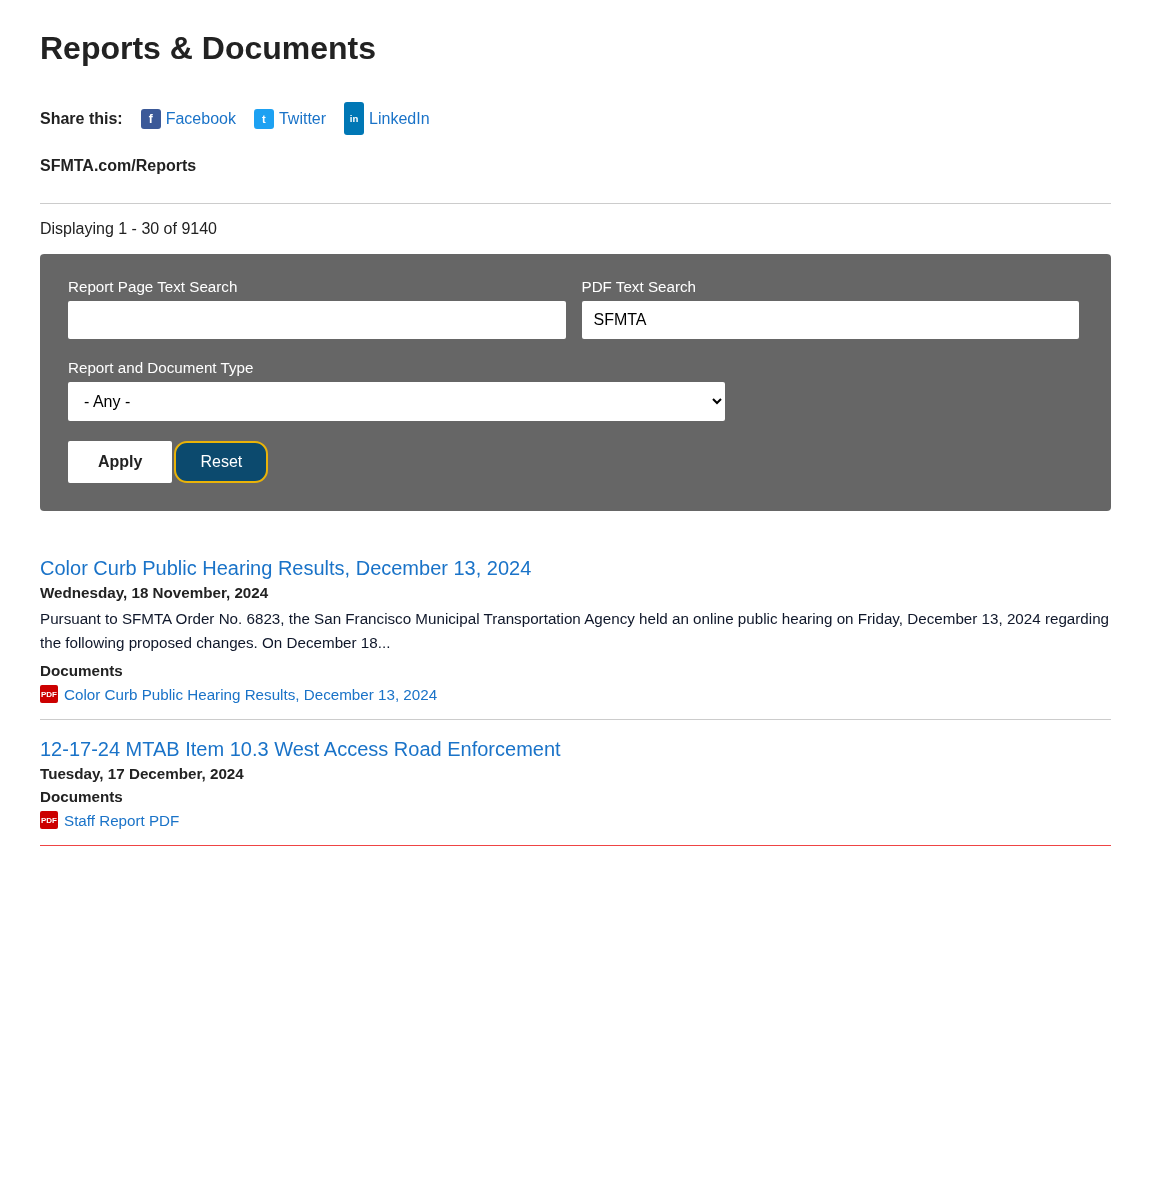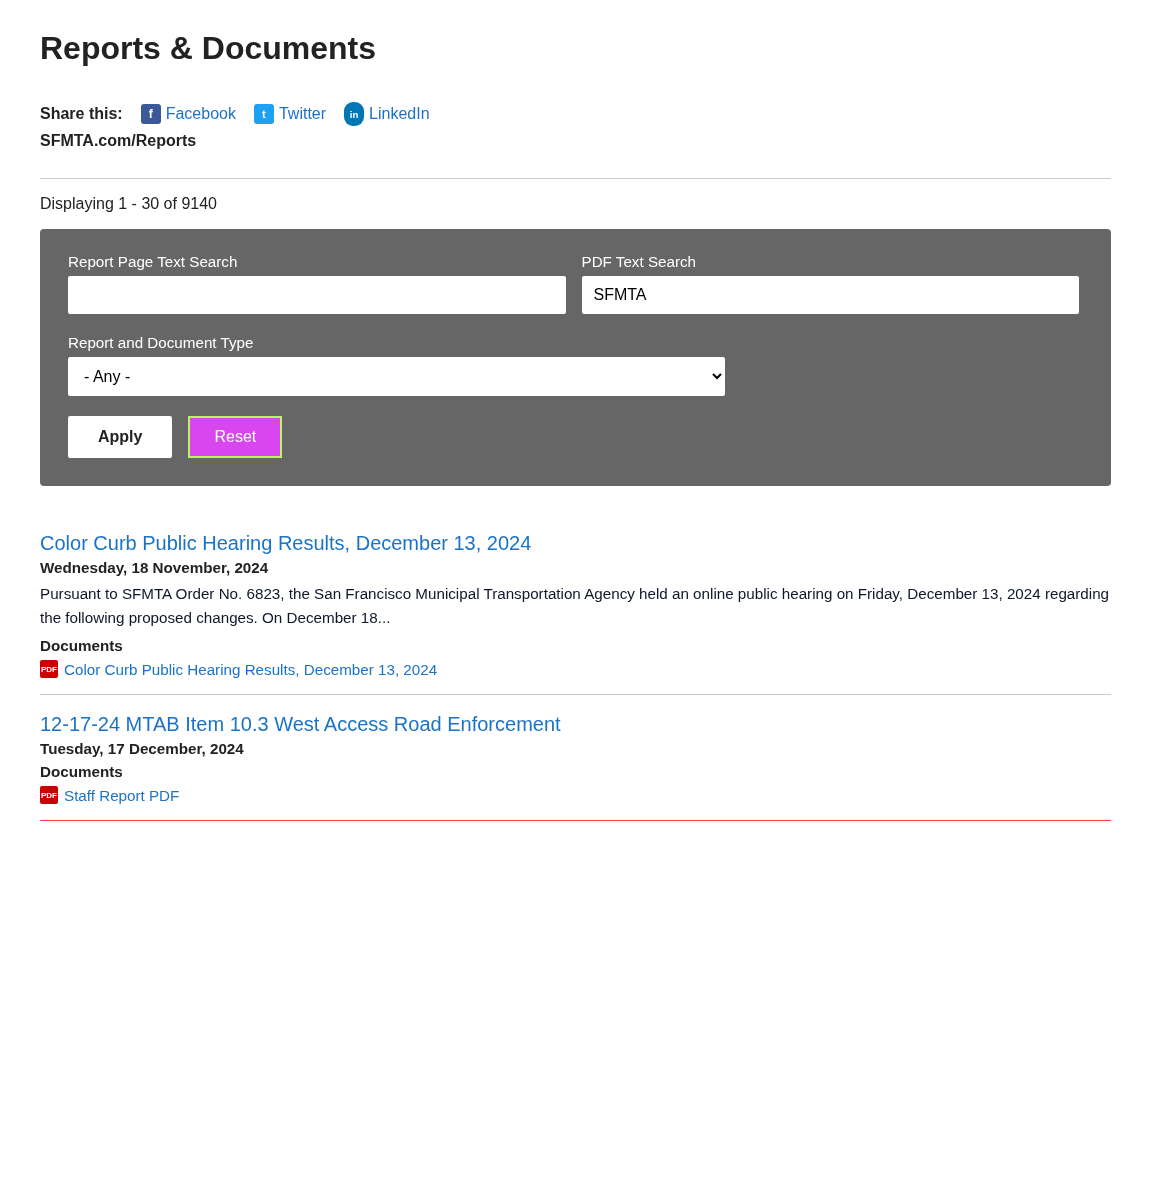--- a/index.html
+++ b/index.html
@@ -15,21 +15,21 @@
     [data-name="page-title"] {
       font-size: 2rem;
       font-weight: 700;
       margin-bottom: 35px;
     }
 
     [data-name="share-row"] {
       display: flex;
       align-items: center;
       gap: 18px;
-      margin-bottom: 6px;
+      margin-bottom: 22px;
       flex-wrap: wrap;
     }
 
     [data-name="share-label"] {
       font-weight: 700;
       font-size: 1rem;
     }
 
     [data-name="share-facebook"],
     [data-name="share-twitter"],
@@ -111,42 +111,42 @@
       font-size: 1rem;
       border: none;
       border-radius: 2px;
       background: #fff;
       appearance: auto;
       cursor: pointer;
     }
 
     [data-name="button-row"] {
       display: flex;
-      gap: 16px;
+      gap: 2px;
     }
 
     [data-name="apply-button"] {
       background: #fff;
       color: #222;
       border: 2px solid #fff;
       padding: 10px 28px;
       font-size: 1rem;
       font-weight: 700;
       border-radius: 2px;
       cursor: pointer;
     }
 
     [data-name="reset-button"] {
-      background: #d946ef;
+      background: #0c4a6e;
       color: #fff;
-      border: 2px solid #bef264;
+      border: 2px solid #eab308;
       padding: 10px 24px;
       font-size: 1rem;
       font-weight: 400;
-      border-radius: 0;
+      border-radius: 13px;
       cursor: pointer;
     }
 
     [data-name="results-list"] {
       display: flex;
       flex-direction: column;
     }
 
     [data-name="result-item"] {
       padding: 18px 0 16px 0;
@@ -214,21 +214,21 @@
   <span data-name="share-label">Share this:</span>
   <a data-name="share-facebook">
     <span class="fb-icon" data-name="facebook-icon" style="display: inline-flex; align-items: center; justify-content: center; width: 20px; height: 20px; background: rgb(59, 89, 152); color: rgb(255, 255, 255); font-size: 0.75rem; font-weight: bold; border-radius: 3px;">f</span>
     <span data-name="facebook-label">Facebook</span>
   </a>
   <a data-name="share-twitter">
     <span class="tw-icon" data-name="twitter-icon" style="display: inline-flex; align-items: center; justify-content: center; width: 20px; height: 20px; background: rgb(29, 161, 242); color: rgb(255, 255, 255); font-size: 0.7rem; font-weight: bold; border-radius: 3px;">t</span>
     <span data-name="twitter-label">Twitter</span>
   </a>
   <a data-name="share-linkedin">
-    <span class="li-icon" data-name="linkedin-icon" style="display: inline-flex; align-items: center; justify-content: center; width: 20px; height: 24px; background: rgb(0, 119, 181); color: rgb(255, 255, 255); font-size: 0.6rem; font-weight: bold; border-radius: 9px;">in</span>
+    <span class="li-icon" data-name="linkedin-icon" style="display: inline-flex; align-items: center; justify-content: center; width: 20px; height: 33px; background: rgb(0, 119, 181); color: rgb(255, 255, 255); font-size: 0.6rem; font-weight: bold; border-radius: 3px;">in</span>
     <span data-name="linkedin-label">LinkedIn</span>
   </a>
 </div>
 
 <div data-name="sfmta-url" style="margin-top:4px;">SFMTA.com/Reports</div>
 
 <hr data-name="top-divider">
 
 <div data-name="display-count">Displaying 1 - 30 of 9140</div>
 

